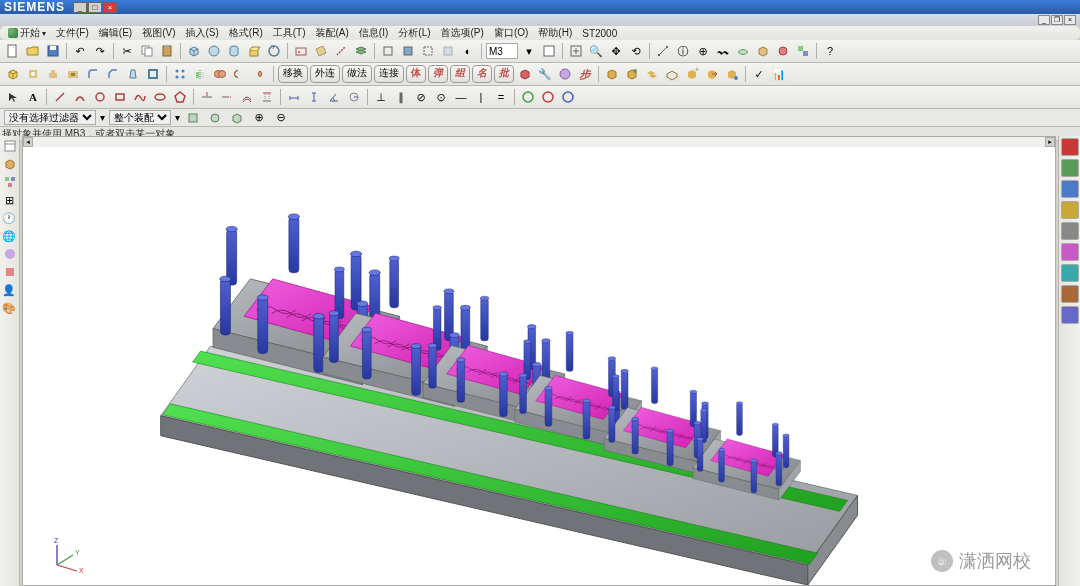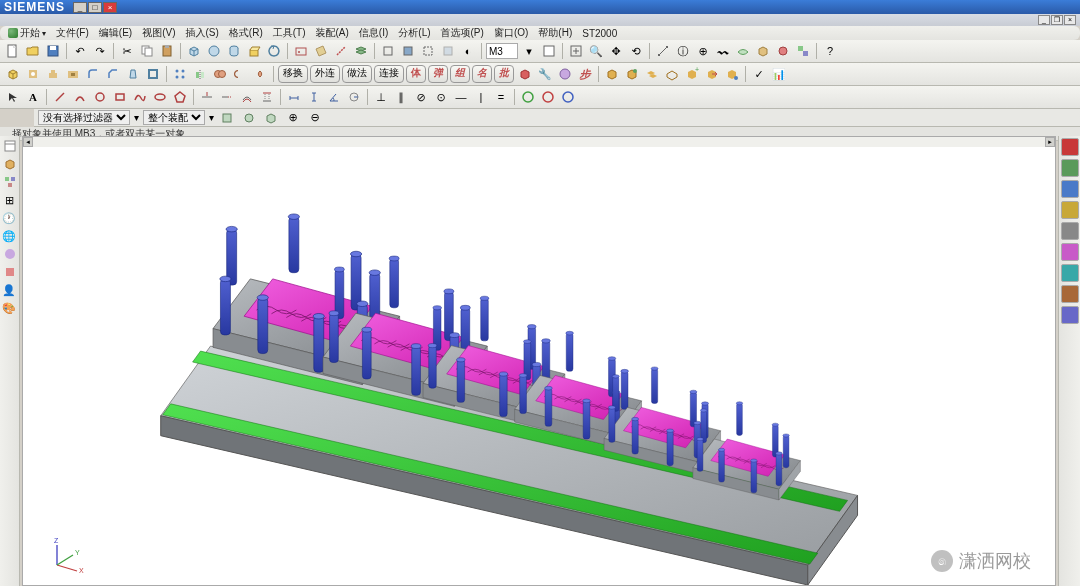--- a/index.html
+++ b/index.html
@@ -20,25 +20,25 @@
 .menubar .start-ico { width: 10px; height: 10px; background: radial-gradient(circle at 30% 30%, #7ab87a, #2a7a2a); border-radius: 2px; }
 .menubar .menu-item { padding: 12px 4px; cursor: pointer; }
 
 .toolbar { background: linear-gradient(to bottom, #f4f4f0, #e4e4e0); border-bottom: 1px solid #b8b8b0; display: flex; align-items: center; padding: 2px 4px; gap: 2px; flex-wrap: wrap; min-height: 22px; }
 .tbtn { width: 18px; height: 18px; border: 1px solid transparent; display: flex; align-items: center; justify-content: center; cursor: pointer; border-radius: 2px; font-size: 11px; }
 .tbtn svg { width: 14px; height: 14px; }
 .tsep { width: 1px; height: 16px; background: #b0b0a8; margin: 0 2px; }
 .tinput { height: 16px; font-size: 10px; border: 1px solid #aaa; padding: 0 2px; background: #fff; }
 .ttext-btn { height: 18px; padding: 0 4px; border: 1px solid #999; background: linear-gradient(to bottom, #f8f8f4, #e0e0dc); font-size: 10px; cursor: pointer; border-radius: 4px; }
 
-.filter-bar { background: #e8e8e4; height: 18px; display: flex; align-items: center; padding: 0 4px; gap: 4px; font-size: 10px; border-bottom: 1px solid #b8b8b0; margin-left: 34px; }
+.filter-bar { background: #e8e8e4; height: 18px; display: flex; align-items: center; padding: 0 4px; gap: 4px; font-size: 10px; border-bottom: 1px solid #b8b8b0; }
 .filter-bar select { font-size: 10px; height: 15px; border: 1px solid #aaa; }
 
 .hint-bar { background: #e4e4e0; height: 14px; display: flex; align-items: center; font-size: 10px; color: #333; border-bottom: 1px solid #c0c0b8; position: relative; }
-.hint-bar .hint-left { position: absolute; left: 12px; }
+.hint-bar .hint-left { position: absolute; left: 2px; }
 .hint-bar .hint-center { position: absolute; left: 50%; transform: translateX(-50%); margin-top: 44px; }
 
 .workspace { position: absolute; top: 136px; left: 0; right: 0; bottom: 0; display: flex; }
 .left-toolbar { width: 20px; background: linear-gradient(to right, #f0f0ec, #e4e4e0); border-right: 1px solid #b8b8b0; display: flex; flex-direction: column; align-items: center; padding-top: 2px; gap: 2px; }
 .left-toolbar .tbtn { width: 16px; height: 16px; }
 
 .canvas-area { flex: 1; background: #fff; position: relative; overflow: hidden; border: 1px solid #aaa; margin: 0 2px; }
 .canvas-area .scroll-top { position: absolute; top: 0; left: 0; right: 0; height: 10px; background: #e8e8e4; display: flex; }
 .canvas-area .scroll-top .arrow { width: 10px; height: 10px; background: #d0d0cc; border: 1px solid #aaa; font-size: 7px; text-align: center; line-height: 8px; cursor: pointer; }
 .canvas-area .scroll-top .track { flex: 1; background: #f0f0ec; }

